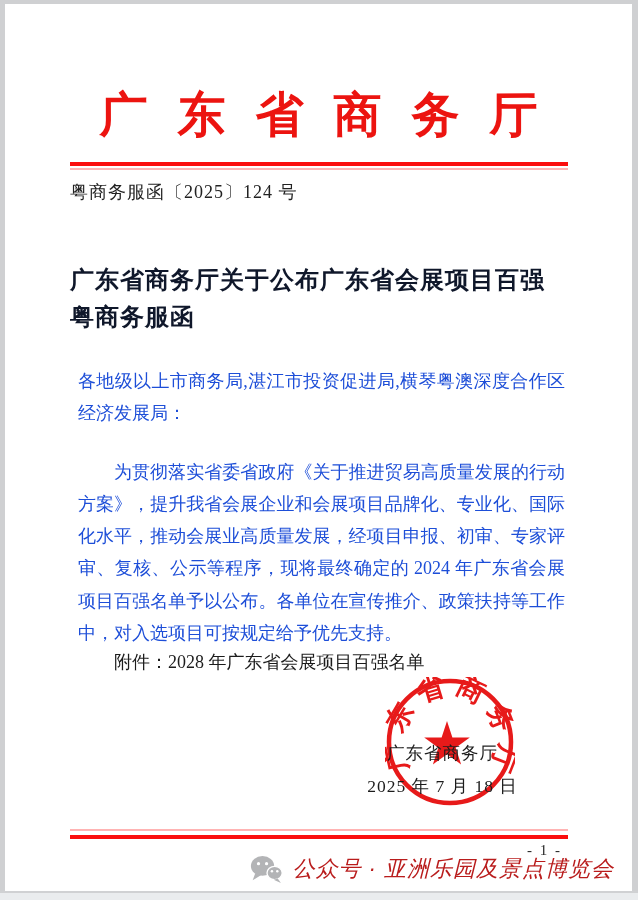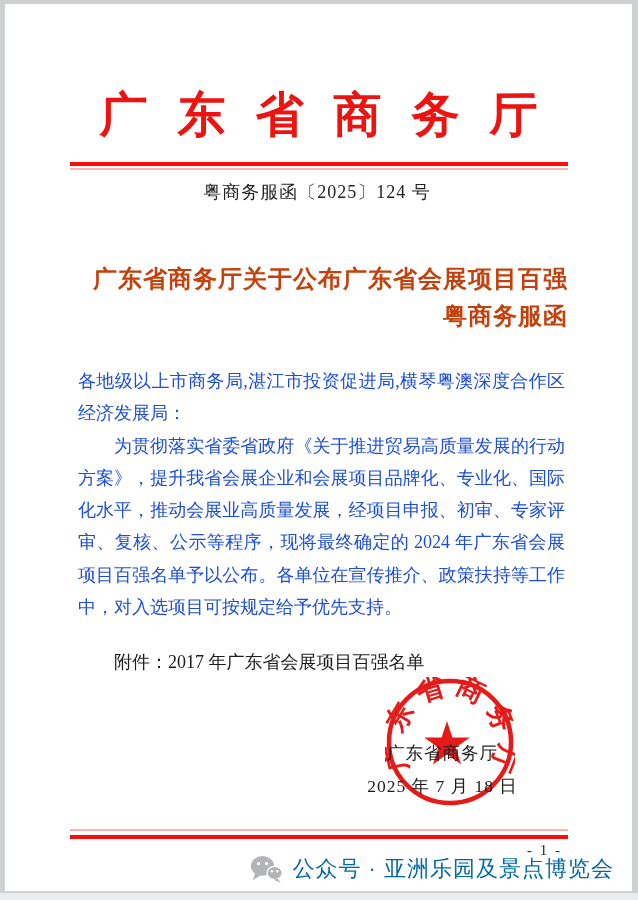--- a/index.html
+++ b/index.html
@@ -29,38 +29,38 @@
     line-height:1.2; white-space:nowrap;
   }
 
   .header-rule { position:absolute; left:65px; top:158px; width:498px; }
   .header-rule .rule-thick { height:4px; background:#fb0d0d; }
   .header-rule .rule-gap   { height:2px; }
   .header-rule .rule-thin  { height:2px; background:#ffb3b3; }
 
   .doc-number {
     position:absolute; left:65px; top:176px; width:494px;
-    text-align:center;
+    text-align:left;
     font-size:18px; color:#222; letter-spacing:1px;
   }
 
   .doc-title {
     position:absolute; left:65px; top:258px; width:498px;
-    text-align:right;
-    font-size:24px; font-weight:bold; color:#c2410c;
-    line-height:37px; letter-spacing:1px;font-family:Liberation Mono, monospace;
+    text-align:left;
+    font-size:24px; font-weight:bold; color:#0f172a;
+    line-height:37px; letter-spacing:1px;
   }
 
   .body-text {
     position:absolute; left:73px; top:361px; width:487px;
     font-size:18px; line-height:32.3px; color:#1d4ed8;
     text-align:justify; text-justify:inter-character;
   }
   .body-text p { margin:0; }
-  .body-text p.indent { text-indent:2em; }
+  .body-text p.indent { text-indent:2em;margin-top:26px; }
 
   .attachment {
     position:absolute; left:73px; top:642px; width:487px;
     margin:0; text-indent:2em;
     font-size:18px; line-height:32px; color:#1c1c1c;
   }
 
   .seal {
     position:absolute; left:380px; top:673px;
     width:130px; height:130px;
@@ -87,22 +87,23 @@
   .page-number {
     position:absolute; left:65px; top:838px; width:492px;
     text-align:right;
     font-size:15px; color:#2a2a2a; letter-spacing:2px;
   }
 
   .watermark {
     position:absolute; right:18px; top:850px;
     display:flex; align-items:center; gap:8px;
     font-family:"Liberation Sans","DejaVu Sans",sans-serif;
-    font-size:22px; color:#0369a1; letter-spacing:1px;
+    font-size:22px; color:#b91c1c; letter-spacing:1px;
     white-space:nowrap;
+    font-style:italic;
   }
   .watermark svg { flex:0 0 auto; }
 </style>
 </head>
 <body>
 
 <div class="screen">
   <div class="page">
 
     <div class="agency-title">广东省商务厅</div>
@@ -118,21 +119,21 @@
     <div class="doc-title">
       <div>广东省商务厅关于公布广东省会展项目百强</div>
       <div>粤商务服函</div>
     </div>
 
     <div class="body-text">
       <p class="salutation">各地级以上市商务局,湛江市投资促进局,横琴粤澳深度合作区经济发展局：</p>
       <p class="indent">为贯彻落实省委省政府《关于推进贸易高质量发展的行动方案》，提升我省会展企业和会展项目品牌化、专业化、国际化水平，推动会展业高质量发展，经项目申报、初审、专家评审、复核、公示等程序，现将最终确定的 2024 年广东省会展项目百强名单予以公布。各单位在宣传推介、政策扶持等工作中，对入选项目可按规定给予优先支持。</p>
     </div>
 
-    <p class="attachment">附件：2017 年广东省会展项目百强名单</p>
+    <p class="attachment">附件：2028 年广东省会展项目百强名单</p>
 
     <svg class="seal" viewBox="0 0 130 130" xmlns="http://www.w3.org/2000/svg" aria-hidden="true">
       <defs>
         <path id="sealArc" d="M 27,92.6 A 47,47 0 1 1 103,92.6" fill="none"></path>
       </defs>
       <circle cx="65" cy="65" r="61" fill="none" stroke="#e60d0d" stroke-width="4.5"></circle>
       <polygon fill="#e60d0d" points="62,44 67.4,60.6 84.8,60.6 70.7,70.8 76.1,87.4 62,77.2 47.9,87.4 53.3,70.8 39.2,60.6 56.6,60.6"></polygon>
       <text font-size="27" fill="#e60d0d" letter-spacing="8">
         <textPath href="#sealArc" startOffset="2">广东省商务厅</textPath>
       </text>

